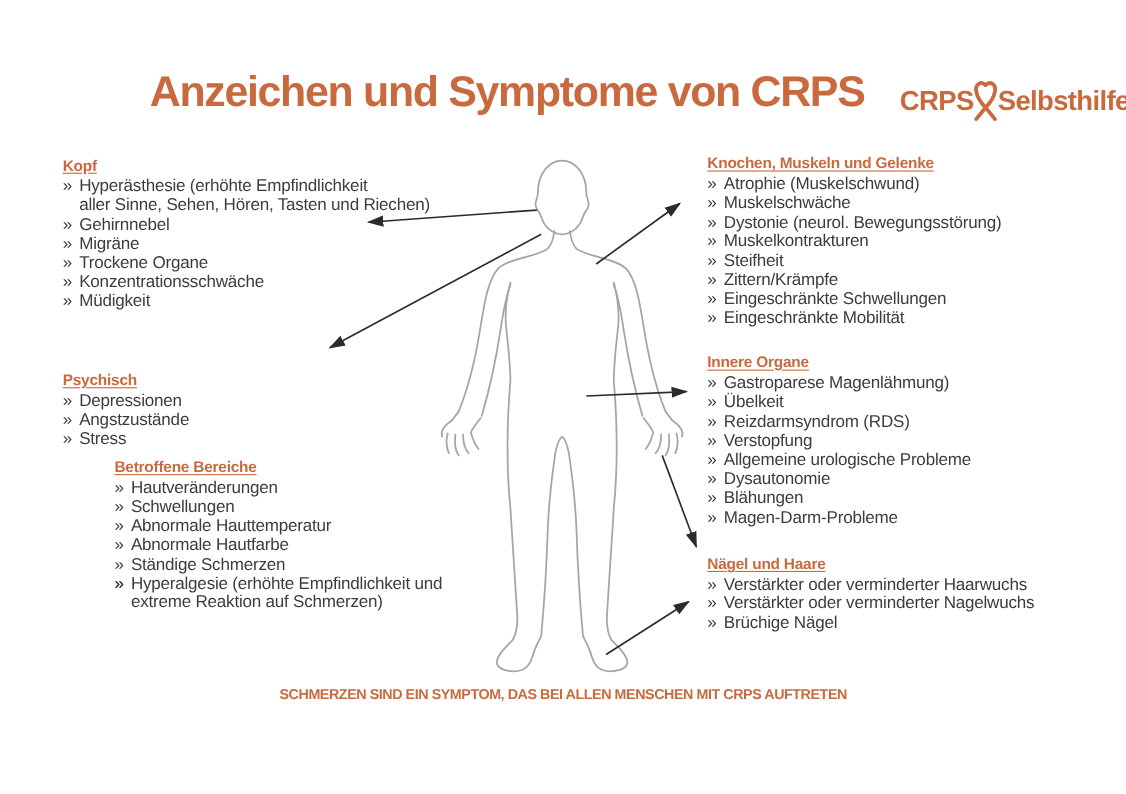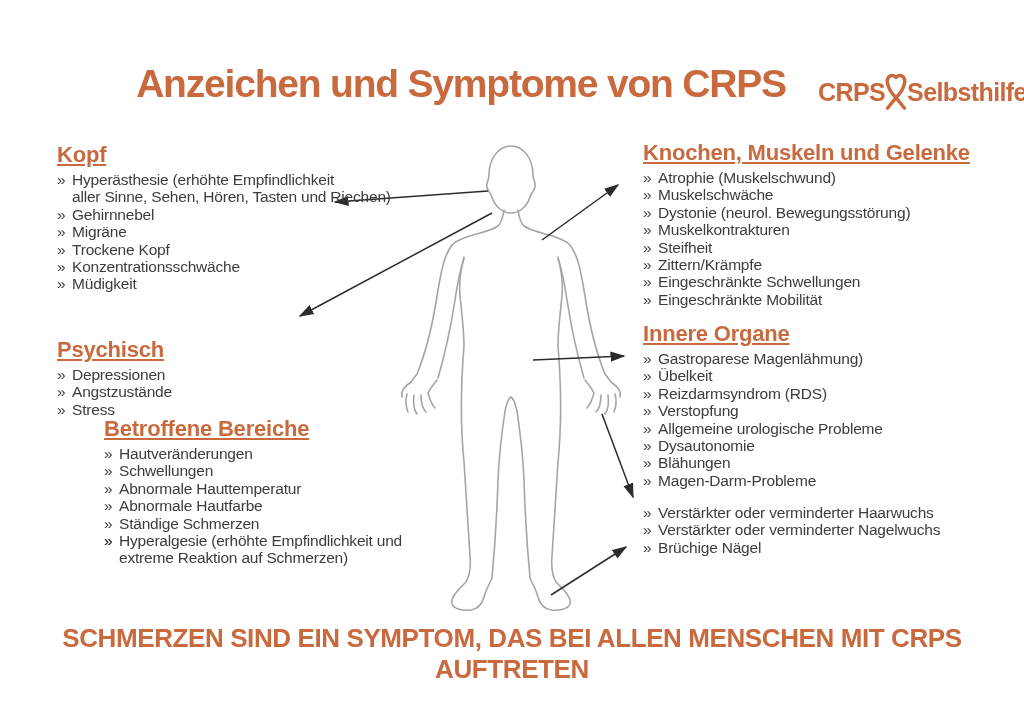--- a/index.html
+++ b/index.html
@@ -43,21 +43,21 @@
     position: absolute; left: 0; top: 0;
     width: 1024px; height: 722px;
     pointer-events: none;
   }
   .figure-stroke { stroke: var(--figure); stroke-width: 1.6; fill: none; stroke-linecap: round; stroke-linejoin: round; }
   .arrow-stroke { stroke: var(--arrow); stroke-width: 1.5; fill: none; }
   .arrow-head { fill: var(--arrow); }
   .ribbon-stroke { stroke: var(--accent); stroke-width: 4.2; fill: none; stroke-linecap: round; }
   .panel { position: absolute; }
   .hd {
-    font-size: 22px;
+    font-size: 14px;
     font-weight: bold;
     color: var(--accent);
     text-decoration: underline;
     text-underline-offset: 2px;
     letter-spacing: -0.2px;
     margin-bottom: 3px;
   }
   .item {
     position: relative;
     padding-left: 15px;
@@ -65,21 +65,21 @@
     line-height: 17.4px;
     color: var(--text);
     letter-spacing: -0.2px;
   }
   .item .tx { white-space: pre-wrap; }
   .item .bl { position: absolute; left: 0; top: 0; }
   .footer {
     position: absolute;
     left: 0; top: 623px; width: 1024px;
     text-align: center;
-    font-size: 26px;
+    font-size: 13px;
     font-weight: bold;
     letter-spacing: -0.4px;
     color: var(--accent);
   }
 </style>
 </head>
 <body>
 
 <div class="page">
 
@@ -127,21 +127,21 @@
       <line class="arrow-stroke" marker-end="url(#ah)" x1="551" y1="595" x2="626" y2="547"></line>
     </g>
   </svg>
 
   <section class="panel" style="left:57px; top:142px; width:392px;">
     <div class="hd">Kopf</div>
     <div class="item"><span class="bl">»</span><span class="tx">Hyperästhesie (erhöhte Empfindlichkeit
 aller Sinne, Sehen, Hören, Tasten und Riechen)</span></div>
     <div class="item"><span class="bl">»</span><span class="tx">Gehirnnebel</span></div>
     <div class="item"><span class="bl">»</span><span class="tx">Migräne</span></div>
-    <div class="item"><span class="bl">»</span><span class="tx">Trockene Kopf</span></div>
+    <div class="item"><span class="bl">»</span><span class="tx">Trockene Organe</span></div>
     <div class="item"><span class="bl">»</span><span class="tx">Konzentrationsschwäche</span></div>
     <div class="item"><span class="bl">»</span><span class="tx">Müdigkeit</span></div>
   </section>
 
   <section class="panel" style="left:57px; top:321px; width:300px;margin-top:16px;">
     <div class="hd">Psychisch</div>
     <div class="item"><span class="bl">»</span><span class="tx">Depressionen</span></div>
     <div class="item"><span class="bl">»</span><span class="tx">Angstzustände</span></div>
     <div class="item"><span class="bl">»</span><span class="tx">Stress</span></div>
   </section>
@@ -176,20 +176,21 @@
     <div class="item"><span class="bl">»</span><span class="tx">Übelkeit</span></div>
     <div class="item"><span class="bl">»</span><span class="tx">Reizdarmsyndrom (RDS)</span></div>
     <div class="item"><span class="bl">»</span><span class="tx">Verstopfung</span></div>
     <div class="item"><span class="bl">»</span><span class="tx">Allgemeine urologische Probleme</span></div>
     <div class="item"><span class="bl">»</span><span class="tx">Dysautonomie</span></div>
     <div class="item"><span class="bl">»</span><span class="tx">Blähungen</span></div>
     <div class="item"><span class="bl">»</span><span class="tx">Magen-Darm-Probleme</span></div>
   </section>
 
   <section class="panel" style="left:643px; top:504px; width:372px;">
+    <div class="hd">Nägel und Haare</div>
     <div class="item"><span class="bl">»</span><span class="tx">Verstärkter oder verminderter Haarwuchs</span></div>
     <div class="item"><span class="bl">»</span><span class="tx">Verstärkter oder verminderter Nagelwuchs</span></div>
     <div class="item"><span class="bl">»</span><span class="tx">Brüchige Nägel</span></div>
   </section>
 
   <div class="footer">SCHMERZEN SIND EIN SYMPTOM, DAS BEI ALLEN MENSCHEN MIT CRPS AUFTRETEN</div>
 
 </div>
 
 </body></html>

